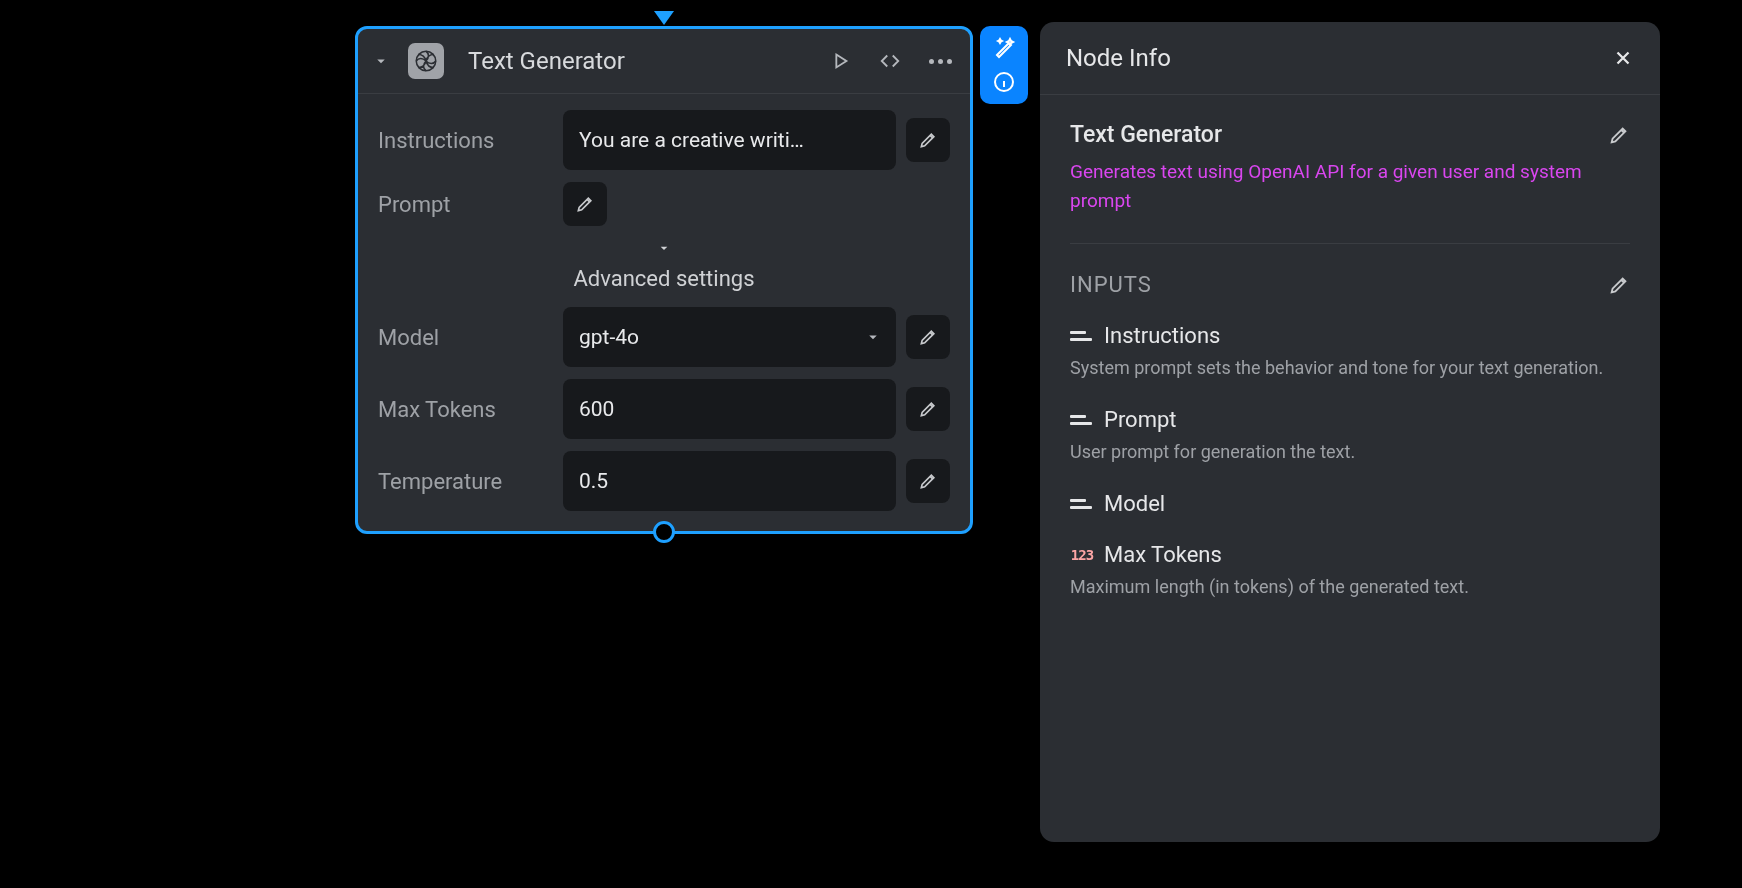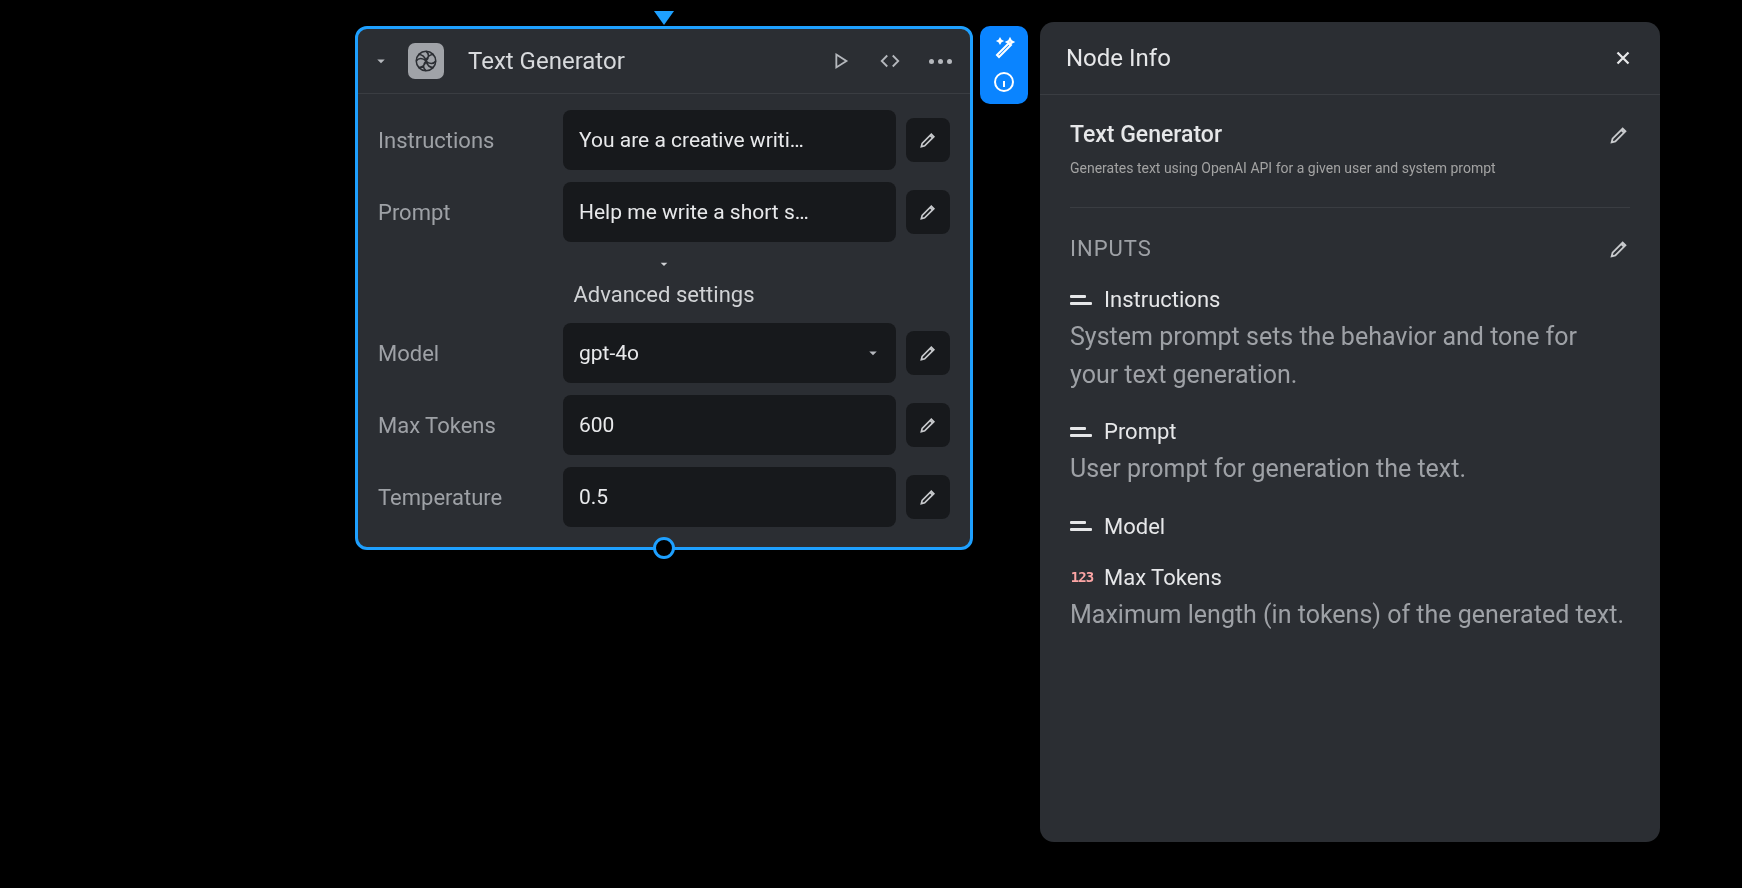--- a/index.html
+++ b/index.html
@@ -168,23 +168,23 @@
   .close-icon { width: 22px; height: 22px; stroke: #e6e7e9; stroke-width: 2.5; fill: none; cursor: pointer; }
 
   .info-body { padding: 26px 30px; overflow-y: auto; }
   .info-sec-head {
     display: flex; align-items: center; justify-content: space-between;
   }
   .info-node-name { font-size: 23px; color: #e6e7e9; font-weight: 500; }
   .pencil-sm { width: 22px; height: 22px; stroke: #c8cacd; fill: none; stroke-width: 2; cursor: pointer; }
   .info-desc {
     margin-top: 10px;
-    font-size: 14px;
+    font-size: 19px;
     line-height: 1.5;
-    color: #a3a3a3;
+    color: #d946ef;
   }
   .divider { height: 1px; background: #3a3d42; margin: 28px 0; }
 
   .inputs-head {
     display: flex; align-items: center; justify-content: space-between;
     margin-bottom: 26px;
   }
   .inputs-label {
     font-size: 22px;
     letter-spacing: 1px;
@@ -205,21 +205,21 @@
   }
   .type-glyph.text {
     display: flex; flex-direction: column; gap: 4px; align-items: flex-start;
   }
   .type-glyph.text span {
     display: block; height: 3px; background: #e6e7e9; border-radius: 1px;
   }
   .type-glyph.text span:nth-child(1){ width: 16px; }
   .type-glyph.text span:nth-child(2){ width: 22px; }
   .input-name { font-size: 22px; color: #e6e7e9; }
-  .input-desc { font-size: 25px; line-height: 1.5; color: #9ea1a6; }
+  .input-desc { font-size: 18px; line-height: 1.5; color: #9ea1a6; }
 </style>
 </head>
 <body>
 
 <div class="node">
   <div class="node-top-arrow"></div>
 
   <div class="node-header">
     <svg class="hdr-chevron" viewBox="0 0 24 24">
         <path d="M7 10l5 5 5-5z"></path>
@@ -252,21 +252,20 @@
       <div class="row-value">You are a creative writi…</div>
       <div class="edit-btn">
         <svg viewBox="0 0 24 24">
             <path d="M4 20l4-1 11-11-3-3L5 16l-1 4zM14 6l4 4"></path>
           </svg>
       </div>
     </div>
 
     <div class="row">
       <div class="row-label">Prompt</div>
-      <div class="row-value">Help me write a short s…</div>
       <div class="edit-btn">
         <svg viewBox="0 0 24 24">
             <path d="M4 20l4-1 11-11-3-3L5 16l-1 4zM14 6l4 4"></path>
           </svg>
       </div>
     </div>
 
     <div class="adv-header">
       <svg viewBox="0 0 24 24">
           <path d="M7 10l5 5 5-5z"></path>

